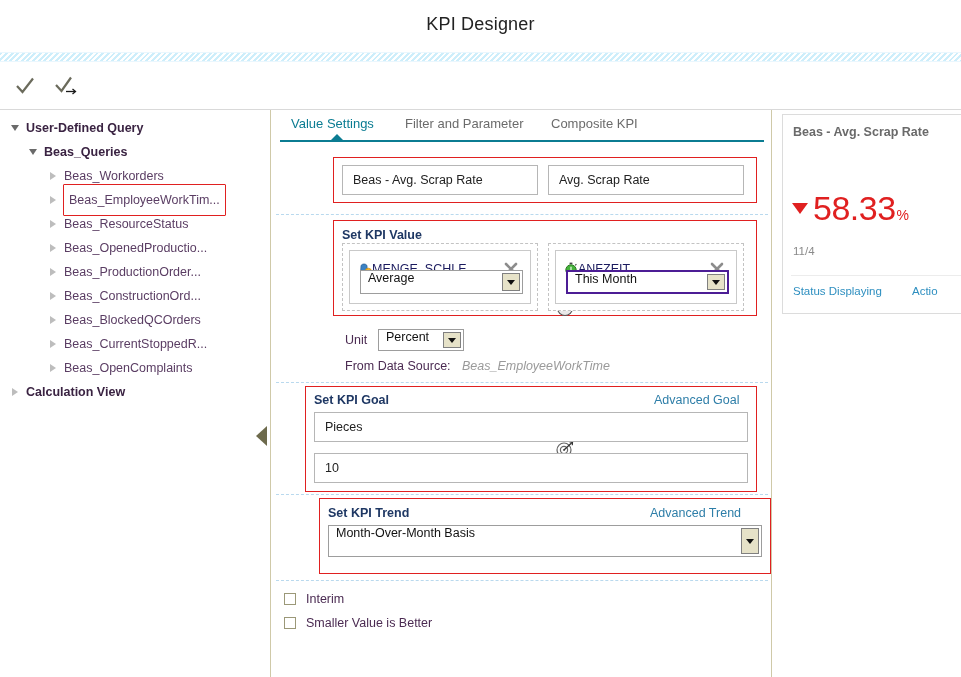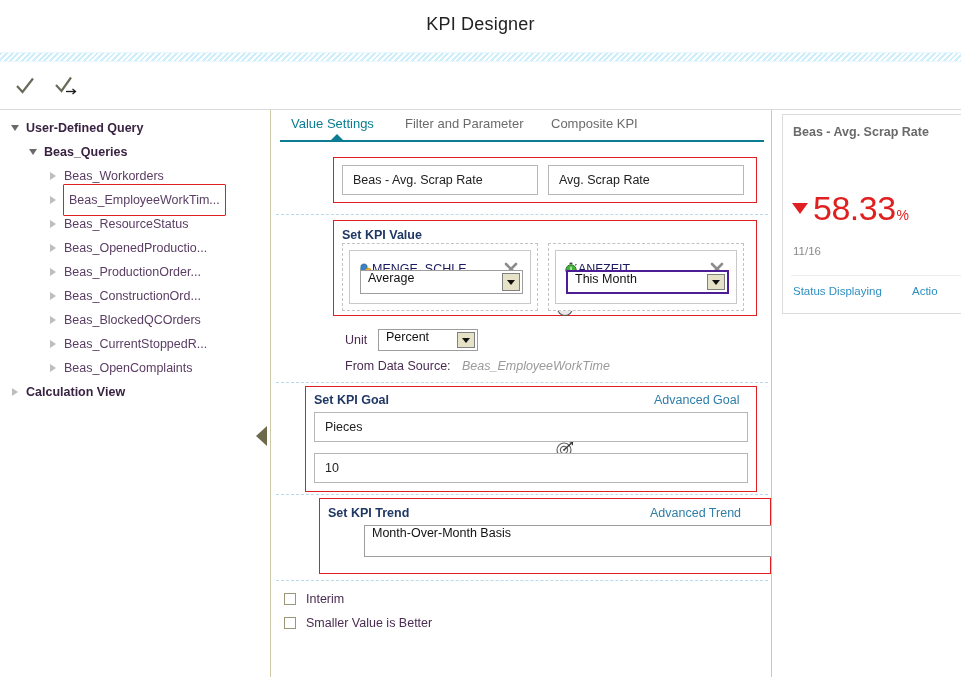--- a/index.html
+++ b/index.html
@@ -407,21 +407,21 @@
         <div class="sel-wrap focus" style="width:163px;">
           <span>This Month</span>
           <span class="sel-arrow">
               <i></i>
             </span>
         </div>
       </div>
     </div>
 
     <div class="unit-label" style="left:73px; top:223px;">Unit</div>
-    <div class="sel-wrap" style="position:absolute; left:106px; top:219px; width:100px; height:22px;">
+    <div class="sel-wrap" style="position:absolute; left:106px; top:219px; width:86px; height:22px;">
       <span>Percent</span>
       <span class="sel-arrow">
           <i></i>
         </span>
     </div>
 
     <div class="ds-label" style="left:73px; top:249px;">From Data Source:</div>
     <div class="ds-value" style="left:190px; top:249px;">Beas_EmployeeWorkTime</div>
 
     <div class="dash-div" style="top:272px;"></div>
@@ -449,21 +449,21 @@
     <div class="sec-title" style="left:56px; top:396px;">Set KPI Trend</div>
     <div class="sec-link" style="left:378px; top:396px;">Advanced Trend</div>
 
     <div class="gutter-ico" style="top:418px;">
       <svg width="20" height="20" viewBox="0 0 20 20">
         <path d="M6 16 L6 5 M3.3 7.6 L6 4.6 L8.7 7.6" fill="none" stroke="#222" stroke-width="1.3"></path>
         <path d="M13 4 L13 15 M10.3 12.4 L13 15.4 L15.7 12.4" fill="none" stroke="#222" stroke-width="1.3"></path>
       </svg>
     </div>
 
-    <div class="sel-wrap" style="position:absolute; left:56px; top:415px; width:434px; height:32px;margin-left:36px;">
+    <div class="sel-wrap" style="position:absolute; left:56px; top:415px; width:434px; height:32px;">
       <span>Month-Over-Month Basis</span>
       <span class="sel-arrow">
           <i></i>
         </span>
     </div>
 
     <div class="dash-div" style="top:470px;"></div>
 
     <div class="cb-row" style="left:12px; top:482px;">
       <span class="cb-box"></span>
@@ -476,21 +476,21 @@
   </div>
 
   <div class="right">
     <div class="tile">
       <div class="tile-title">Beas - Avg. Scrap Rate</div>
       <div class="tile-value">
         <span class="trend-arrow"></span>
         <span class="val-num">58.33</span>
         <span class="val-pct">%</span>
       </div>
-      <div class="tile-date">11/16</div>
+      <div class="tile-date">11/4</div>
 
       <div class="tile-sep"></div>
       <div class="tile-link l1">Status Displaying</div>
       <div class="tile-link l2">Actio</div>
     </div>
   </div>
 
 </div>
 
 </body></html>

